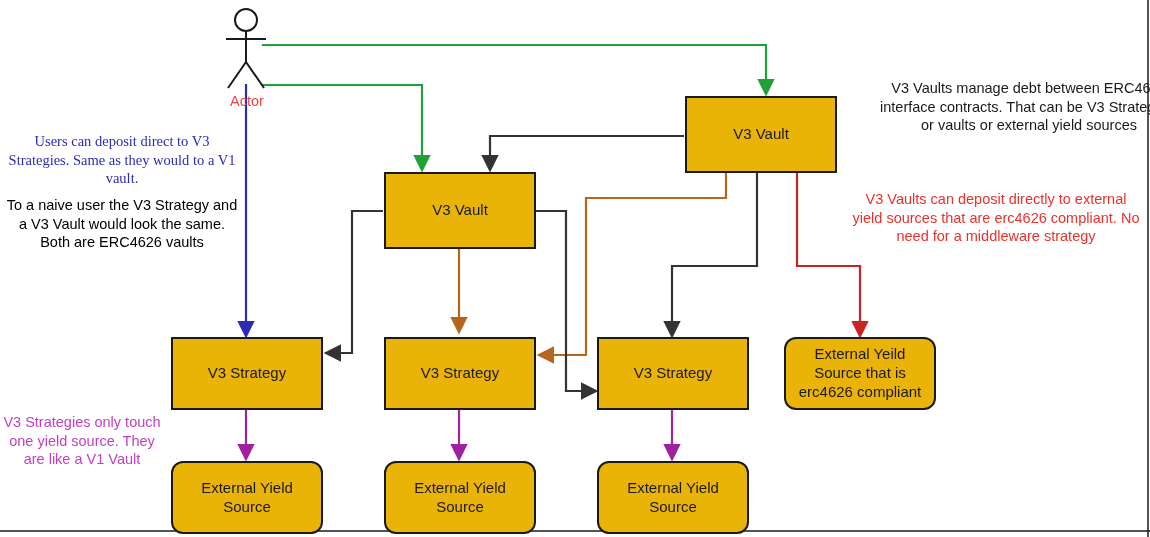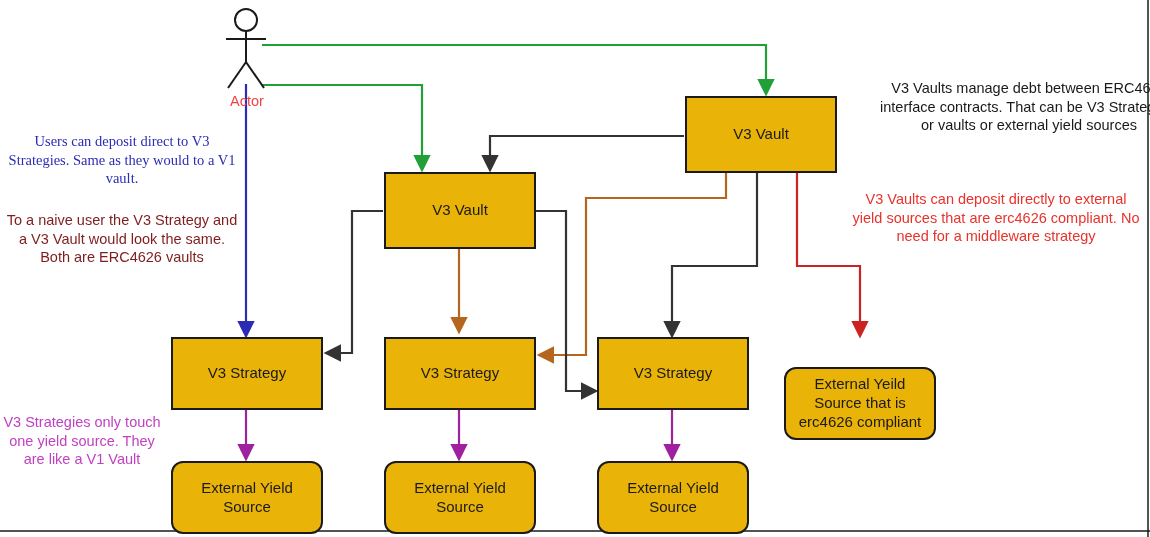--- a/index.html
+++ b/index.html
@@ -136,40 +136,40 @@
   </div>
 
   <div class="node" style="left:384px; top:337px; width:152px; height:73px;">
     <span>V3 Strategy</span>
   </div>
 
   <div class="node" style="left:597px; top:337px; width:152px; height:73px;">
     <span>V3 Strategy</span>
   </div>
 
-  <div class="node rounded" style="left:784px; top:337px; width:152px; height:73px;margin-top:30px;">
+  <div class="node rounded" style="left:784px; top:337px; width:152px; height:73px;">
     <span>External Yeild Source that is erc4626 compliant</span>
   </div>
 
   <div class="node rounded" style="left:171px; top:461px; width:152px; height:73px;">
     <span>External Yield Source</span>
   </div>
 
   <div class="node rounded" style="left:384px; top:461px; width:152px; height:73px;">
     <span>External Yield Source</span>
   </div>
 
   <div class="node rounded" style="left:597px; top:461px; width:152px; height:73px;">
     <span>External Yield Source</span>
   </div>
 
 
   <div class="note" style="left:6px; top:132px; width:232px; color:#2b2bb5;font-family:Liberation Serif, serif;">Users can deposit direct to V3 Strategies. Same as they would to a V1 vault.</div>
 
-  <div class="note" style="left:6px; top:211px; width:232px; color:#7f1d1d;">To a naive user the V3 Strategy and a V3 Vault would look the same. Both are ERC4626 vaults</div>
+  <div class="note" style="left:6px; top:196px; width:232px; color:#000000;">To a naive user the V3 Strategy and a V3 Vault would look the same. Both are ERC4626 vaults</div>
 
   <div class="note" style="left:846px; top:79px; width:298px; color:#1a1a1a;margin-left:34px;">V3 Vaults manage debt between ERC4626 interface contracts. That can be V3 Strategies, or vaults or external yield sources</div>
 
   <div class="note" style="left:850px; top:190px; width:292px; color:#e8322c;">V3 Vaults can deposit directly to external yield sources that are erc4626 compliant. No need for a middleware strategy</div>
 
 
   <div class="note" style="left:0px; top:413px; width:164px; color:#c13fc1;">V3 Strategies only touch one yield source. They are like a V1 Vault</div>
 
 </div>
 

